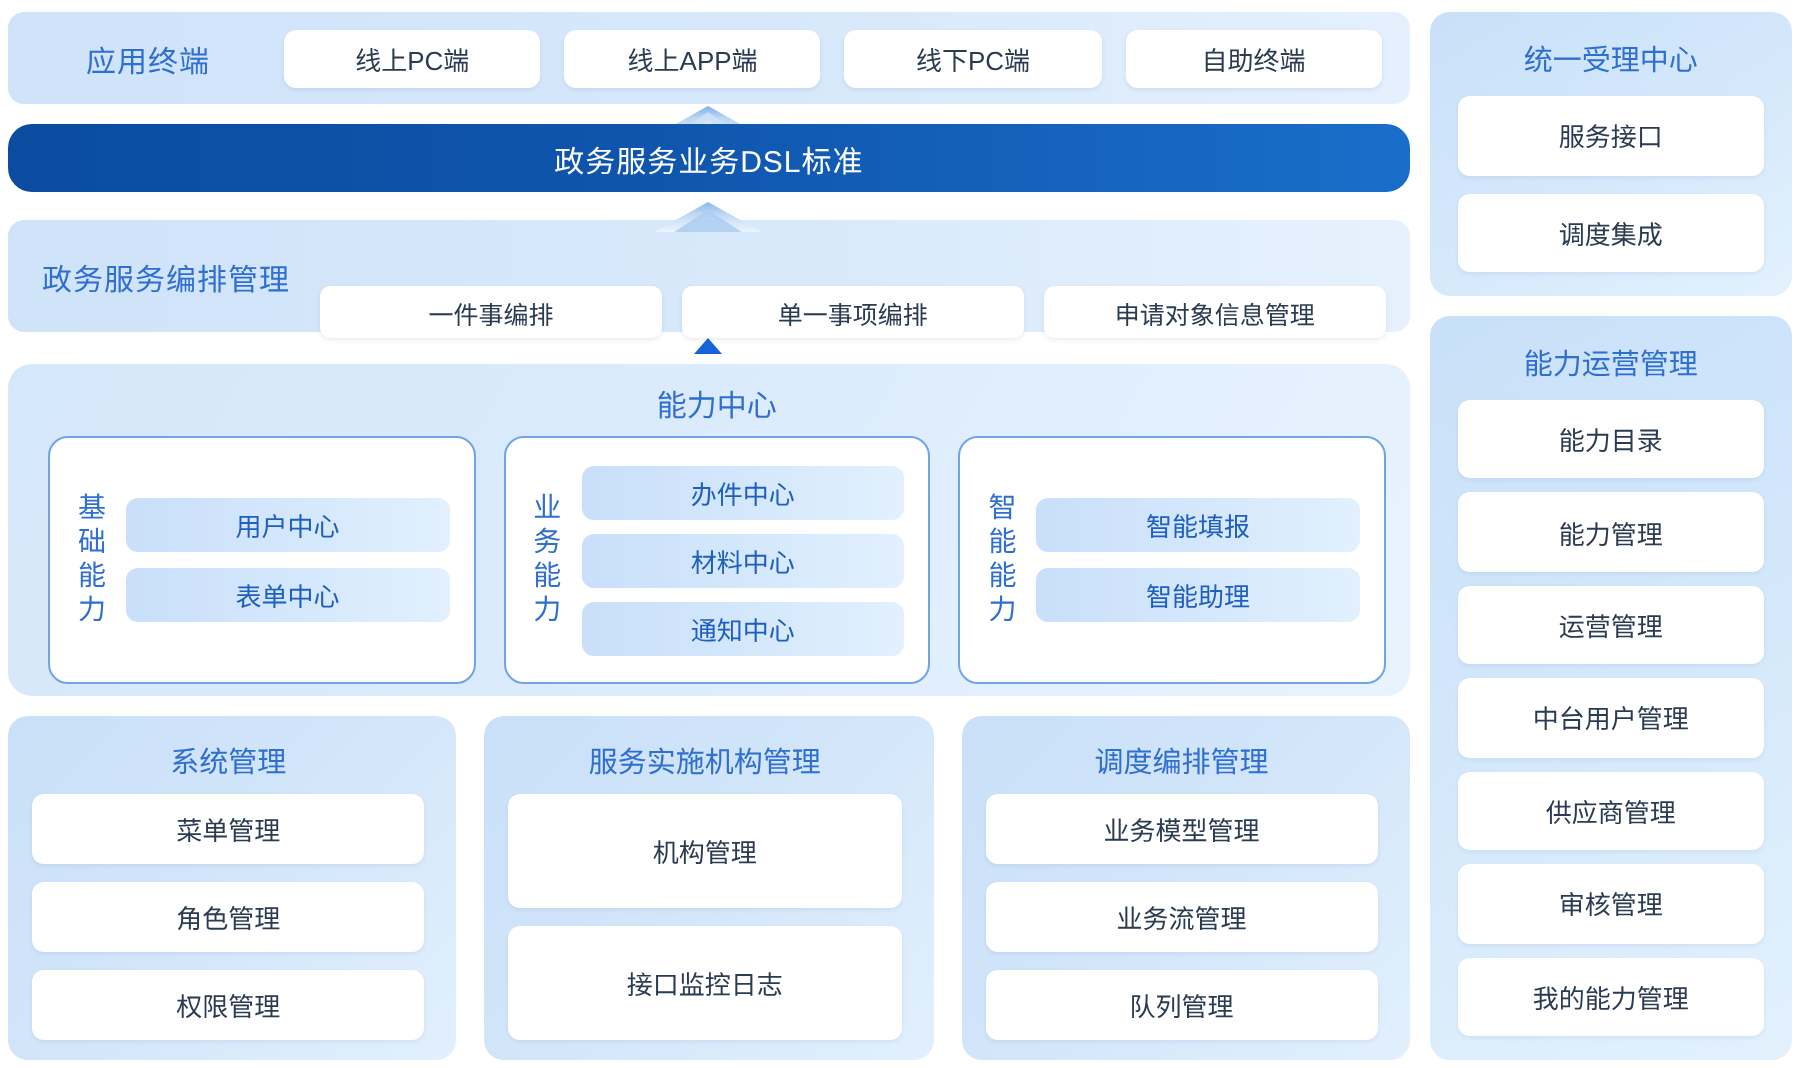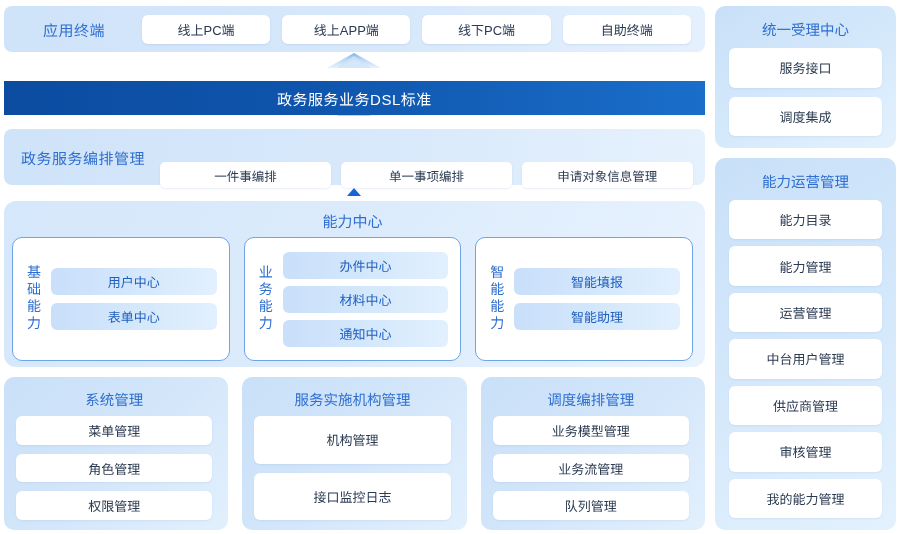--- a/index.html
+++ b/index.html
@@ -75,23 +75,23 @@
     transform: translateX(-50%);
     width: 54px;
     height: 16px;
     pointer-events: none;
   }
   .chev-wide.top { top: 46px; }
   .chev-wide.bot { top: 94px; }
 
   
   .dsl-bar {
-    margin-top: 29px;
+    margin-top: 10px;
     height: 34px;
-    border-radius: 0;
+    border-radius: 12px;
     background: linear-gradient(90deg, #0b4ca0 0%, #0f55ad 45%, #1a6ec9 100%);
     color: #ffffff;
     font-size: 15px;
     display: flex;
     align-items: center;
     justify-content: center;
     letter-spacing: .5px;
     position: relative;
     z-index: 2;
   }
@@ -138,21 +138,21 @@
     border-right: 7px solid transparent;
     border-bottom: 8px solid #1565d8;
   }
 
   
   .cap-center {
     margin-top: 2px;
     height: 166px;
     border-radius: 12px;
     background: linear-gradient(120deg, #d5e7fa 0%, #dbebfc 45%, #e9f3fe 100%);
-    padding: 6px 12px 12px 8px;
+    padding: 6px 12px 12px 20px;
     box-sizing: border-box;
   }
   .cap-title {
     text-align: center;
     font-size: 15px;
     color: #2f6fd0;
     margin: 3px 0 6px 0;
   }
   .cap-cards {
     display: flex;

